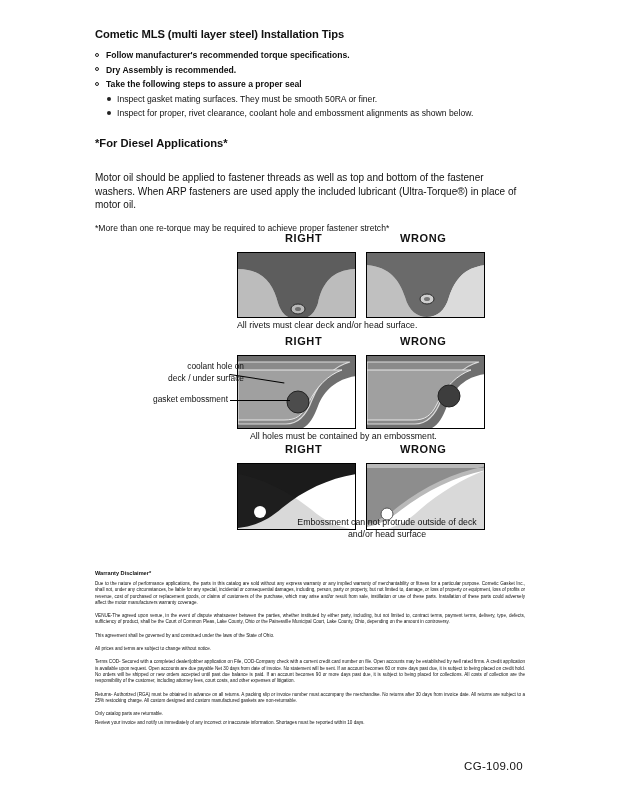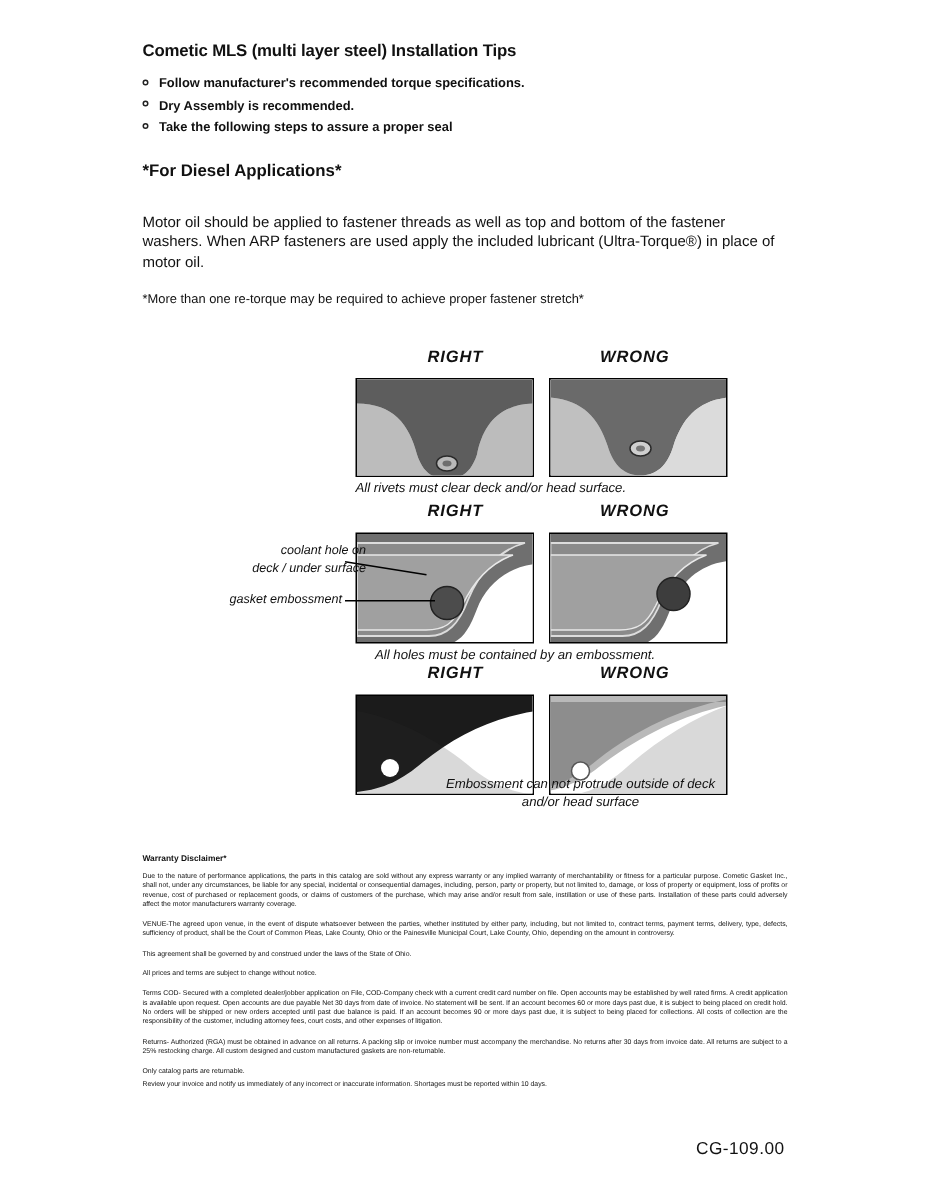--- a/index.html
+++ b/index.html
@@ -104,21 +104,21 @@
     color: #111;
   }
 
   
   .figures {
     position: absolute;
     left: 0;
     top: 228px;
     width: 618px;
   }
-  .figgroup { position: relative; font-style: italic; }
+  .figgroup { position: relative; }
   .figlabel {
     position: absolute;
     font-size: 11px;
     font-weight: bold;
     letter-spacing: 0.6px;
     color: #111;
   }
   .fig {
     position: absolute;
     background: #ffffff;
@@ -194,20 +194,30 @@
       <li>
         <span class="bullet-open"></span>
         <span>Dry Assembly is recommended.</span>
       </li>
       <li>
         <span class="bullet-open"></span>
         <span>Take the following steps to assure a proper seal</span>
       </li>
     </ul>
 
+    <ul class="lvl2">
+      <li>
+        <span class="bullet-solid"></span>
+        <span>Inspect gasket mating surfaces.  They must be smooth 50RA or finer.</span>
+      </li>
+      <li>
+        <span class="bullet-solid"></span>
+        <span>Inspect for proper, rivet clearance, coolant hole and embossment alignments as shown below.</span>
+      </li>
+    </ul>
 
     <h2 class="h2">*For Diesel Applications*</h2>
 
     <p class="body">Motor oil should be applied to fastener threads as well as top and bottom of the fastener washers. When ARP fasteners are used apply the included lubricant (Ultra-Torque®) in place of motor oil.</p>
     <p class="note">*More than one re-torque may be required to achieve proper fastener stretch*</p>
   </div>
 
   <div class="figures">
 
     <div class="figgroup" style="height:96px;">

